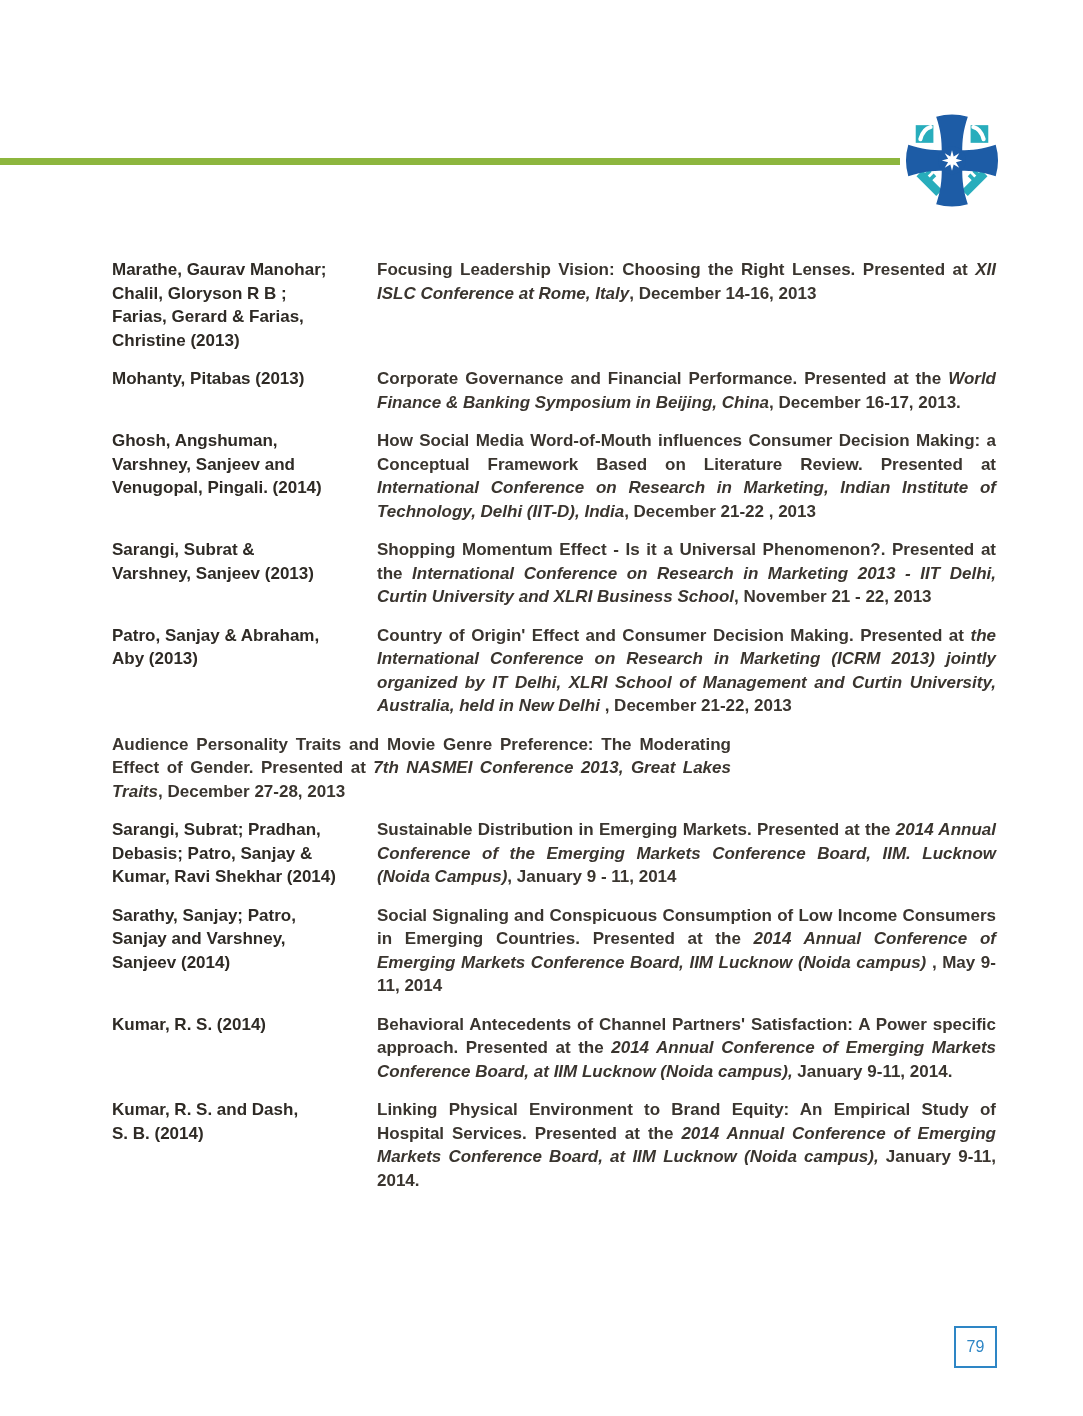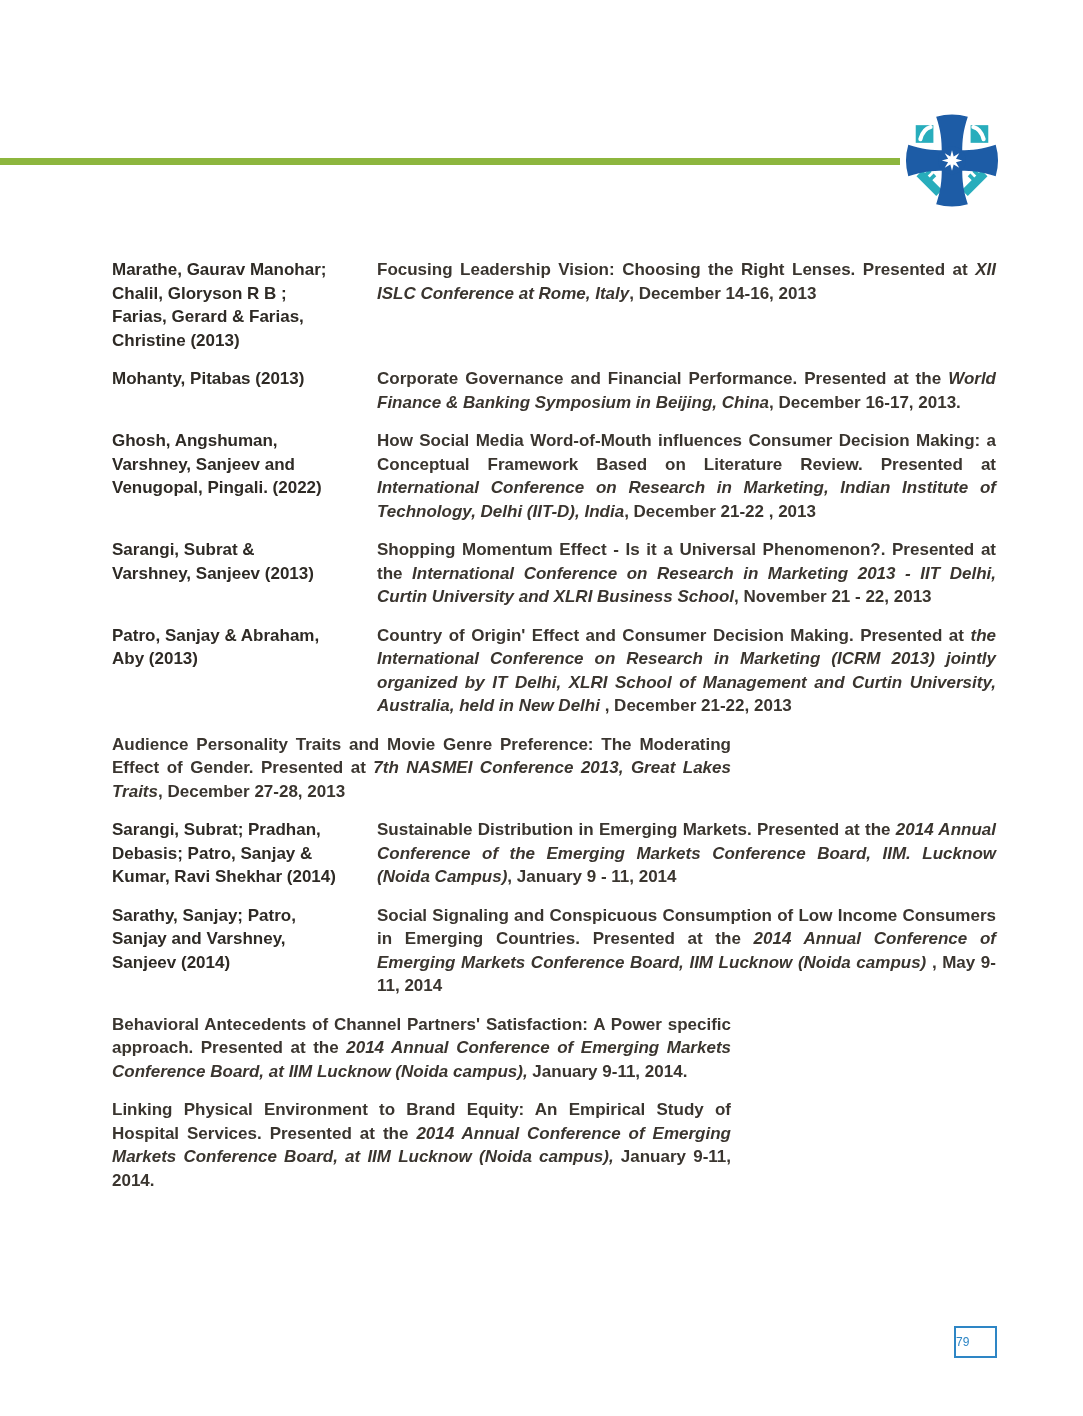--- a/index.html
+++ b/index.html
@@ -37,26 +37,26 @@
     white-space:pre-line;
   }
   .desc{
     width:619px;flex:0 0 619px;
     text-align:justify;
     font-weight:bold;
   }
   .desc .it{font-style:italic;}
   .page-number{
     position:absolute;left:954px;top:1326px;
-    width:43px;height:32px;
+    width:43px;height:42px;
     border:2px solid var(--badge,#2e86c5);
     color:var(--badge,#2e86c5);
     box-sizing:border-box;
-    display:flex;align-items:center;
-    font-size:12px;
+    display:flex;align-items:center;justify-content:center;
+    font-size:16px;
   }
 </style>
 </head>
 <body>
 
 <div class="page" style="--accent: #8db63e; --text: #3a352f; --text-strong: #2e2a25; --badge: #2e86c5;">
 
   <div class="accent-line"></div>
 
   <div class="logo">
@@ -103,21 +103,21 @@
   </div>
 
   <div class="entry">
     <div class="authors">Mohanty, Pitabas (2013)</div>
     <div class="desc"><span>Corporate Governance and Financial Performance. Presented at the </span><span class="it">World Finance &amp; Banking Symposium in Beijing, China</span><span>, December 16-17, 2013.</span></div>
   </div>
 
   <div class="entry">
     <div class="authors">Ghosh, Angshuman,
 Varshney, Sanjeev and
-Venugopal, Pingali. (2022)</div>
+Venugopal, Pingali. (2014)</div>
     <div class="desc"><span>How Social Media Word-of-Mouth influences Consumer Decision Making: a Conceptual Framework Based on Literature Review. Presented at </span><span class="it">International Conference on Research in Marketing, Indian Institute of Technology, Delhi (IIT-D), India</span><span>, December 21-22 , 2013</span></div>
   </div>
 
   <div class="entry">
     <div class="authors">Sarangi, Subrat &amp;
 Varshney, Sanjeev (2013)</div>
     <div class="desc"><span>Shopping Momentum Effect - Is it a Universal Phenomenon?. Presented at the </span><span class="it">International Conference on Research in Marketing 2013 - IIT Delhi, Curtin University and XLRI Business School</span><span>, November 21 - 22, 2013</span></div>
   </div>
 
   <div class="entry">
@@ -138,24 +138,27 @@
   </div>
 
   <div class="entry">
     <div class="authors">Sarathy, Sanjay; Patro,
 Sanjay and Varshney,
 Sanjeev (2014)</div>
     <div class="desc"><span>Social Signaling and Conspicuous Consumption of Low Income Consumers in Emerging Countries. Presented at the </span><span class="it">2014 Annual Conference of Emerging Markets Conference Board, IIM Lucknow (Noida campus)</span><span> , May 9-11, 2014</span></div>
   </div>
 
   <div class="entry">
+    <div class="authors">Kumar, R. S. (2014)</div>
     <div class="desc"><span>Behavioral Antecedents of Channel Partners' Satisfaction: A Power specific approach. Presented at the </span><span class="it">2014 Annual Conference of Emerging Markets Conference Board, at IIM Lucknow (Noida campus),</span><span> January 9-11, 2014.</span></div>
   </div>
 
   <div class="entry">
+    <div class="authors">Kumar, R. S. and Dash,
+S. B. (2014)</div>
     <div class="desc"><span>Linking Physical Environment to Brand Equity: An Empirical Study of Hospital Services. Presented at the </span><span class="it">2014 Annual Conference of Emerging Markets Conference Board, at IIM Lucknow (Noida campus),</span><span> January 9-11, 2014.</span></div>
   </div>
 </main>
 
   <div class="page-number">
     <span>79</span>
   </div>
 
 </div>
 

